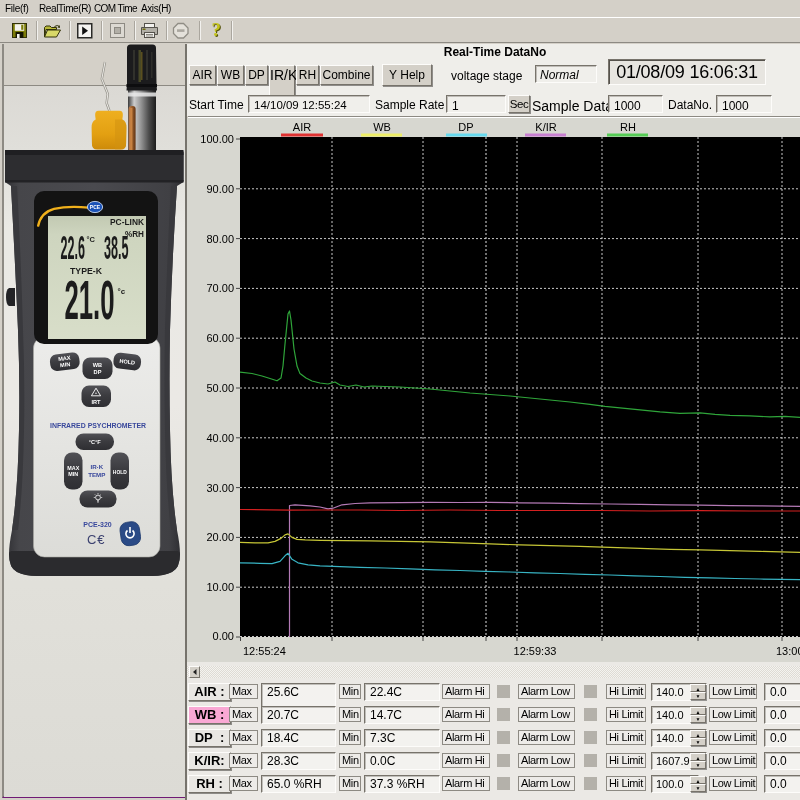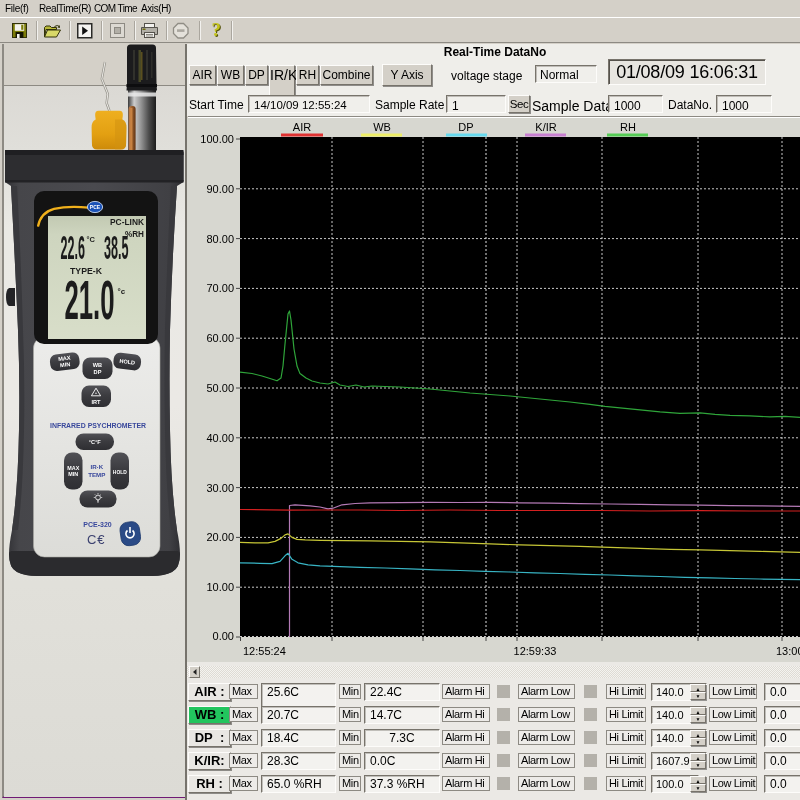--- a/index.html
+++ b/index.html
@@ -249,23 +249,23 @@
 <div class="abs" style="left:187px;top:44px;width:613px;height:72px;background:#efeeea;"></div>
 <div class="abs" style="left:185px;top:44px;width:2px;height:756px;background:#76736c;"></div>
 <div class="abs" style="left:415px;top:45px;width:160px;text-align:center;font-size:12px;font-weight:bold;">Real-Time DataNo</div>
 
 <div class="abs btn" style="left:189px;top:65px;width:27px;height:20px;font-size:12px;text-align:center;line-height:18px;">AIR</div>
 <div class="abs btn" style="left:217px;top:65px;width:27px;height:20px;font-size:12px;text-align:center;line-height:18px;">WB</div>
 <div class="abs btn" style="left:245px;top:65px;width:23px;height:20px;font-size:12px;text-align:center;line-height:18px;">DP</div>
 <div class="abs btn" style="left:269px;top:65px;width:26px;height:36px;font-size:14px;text-align:center;line-height:18px;">IR/K</div>
 <div class="abs btn" style="left:296px;top:65px;width:23px;height:20px;font-size:12px;text-align:center;line-height:18px;">RH</div>
 <div class="abs btn" style="left:320px;top:65px;width:53px;height:20px;font-size:12px;text-align:center;line-height:18px;">Combine</div>
-<div class="abs btn" style="left:382px;top:64px;width:50px;height:22px;font-size:12px;text-align:center;line-height:20px;">Y Axis</div>
+<div class="abs btn" style="left:382px;top:64px;width:50px;height:22px;font-size:12px;text-align:center;line-height:20px;">Y Help</div>
 <div class="abs" style="left:451px;top:69px;font-size:12px;">voltage stage</div>
-<div class="abs sunk" style="left:535px;top:65px;width:62px;height:18px;font-size:12px;padding:2px 0 0 4px;">Normal</div>
+<div class="abs sunk" style="left:535px;top:65px;width:62px;height:18px;font-size:12px;padding:2px 0 0 4px;font-style:italic;">Normal</div>
 <div class="abs" style="left:608px;top:59px;width:158px;height:26px;background:#e7e5e0;border:1px solid;border-color:#77736b #fdfcfa #fdfcfa #77736b;box-shadow:inset 1px 1px 0 #55524c;font-size:18px;text-align:center;line-height:25px;letter-spacing:-0.2px;">01/08/09 16:06:31</div>
 
 <div class="abs" style="left:189px;top:98px;font-size:12px;">Start Time</div>
 <div class="abs sunk" style="left:248px;top:95px;width:122px;height:18px;font-size:11.5px;padding:3px 0 0 5px;">14/10/09 12:55:24</div>
 <div class="abs" style="left:375px;top:98px;font-size:12px;">Sample Rate</div>
 <div class="abs sunk" style="left:446px;top:95px;width:60px;height:18px;font-size:12px;padding:3px 0 0 5px;">1</div>
 <div class="abs btn" style="left:508px;top:95px;width:22px;height:18px;font-size:11.5px;letter-spacing:-0.5px;text-align:center;line-height:16px;">Sec</div>
 <div class="abs" style="left:532px;top:98px;font-size:14px;">Sample Data</div>
 <div class="abs sunk" style="left:608px;top:95px;width:55px;height:18px;font-size:12px;padding:3px 0 0 5px;">1000</div>
 <div class="abs" style="left:668px;top:98px;font-size:12px;">DataNo.</div>
@@ -388,21 +388,21 @@
 <div class="abs" style="left:584px;top:685px;width:13px;height:13px;background:#b4b1aa;"></div>
 <div class="abs lbl" style="left:606px;top:684px;width:40px;height:15px;font-size:11px;line-height:13px;padding-left:2px;">Hi Limit</div>
 <div class="abs sunk" style="left:651px;top:683px;width:56px;height:18px;font-size:11px;line-height:16px;padding-left:4px;background:#f3f2ef;">140.0</div>
 <div class="abs" style="left:690px;top:684px;width:16px;height:16px;">
   <div class="btn" style="position:absolute;left:0;top:0;width:16px;height:8px;font-size:5px;text-align:center;line-height:8px;">▲</div>
   <div class="btn" style="position:absolute;left:0;top:8px;width:16px;height:8px;font-size:5px;text-align:center;line-height:7px;">▼</div>
 </div>
 <div class="abs lbl" style="left:709px;top:684px;width:48px;height:15px;font-size:11px;line-height:13px;padding-left:2px;">Low Limit</div>
 <div class="abs sunk" style="left:764px;top:683px;width:40px;height:18px;font-size:12px;line-height:16px;padding-left:5px;background:#f3f2ef;">0.0</div>
 
-<div class="abs btn" style="left:188px;top:706px;width:43px;height:18px;font-size:13px;font-weight:bold;text-align:center;line-height:16px;background:#22c55e;">WB&nbsp;:</div>
+<div class="abs btn" style="left:188px;top:706px;width:43px;height:18px;font-size:13px;font-weight:bold;text-align:center;line-height:16px;background:#f9a8d4;">WB&nbsp;:</div>
 <div class="abs lbl" style="left:229px;top:707px;width:29px;height:15px;font-size:11px;line-height:13px;padding-left:2px;">Max</div>
 <div class="abs sunk" style="left:261px;top:706px;width:75px;height:18px;font-size:12px;line-height:16px;padding-left:5px;background:#f3f2ef;">20.7C</div>
 <div class="abs lbl" style="left:339px;top:707px;width:22px;height:15px;font-size:11px;line-height:13px;padding-left:2px;">Min</div>
 <div class="abs sunk" style="left:364px;top:706px;width:76px;height:18px;font-size:12px;line-height:16px;padding-left:5px;background:#f3f2ef;">14.7C</div>
 <div class="abs lbl" style="left:442px;top:707px;width:48px;height:15px;font-size:11px;line-height:13px;padding-left:2px;">Alarm Hi</div>
 <div class="abs" style="left:497px;top:708px;width:13px;height:13px;background:#b4b1aa;"></div>
 <div class="abs lbl" style="left:518px;top:707px;width:57px;height:15px;font-size:11px;line-height:13px;padding-left:2px;">Alarm Low</div>
 <div class="abs" style="left:584px;top:708px;width:13px;height:13px;background:#b4b1aa;"></div>
 <div class="abs lbl" style="left:606px;top:707px;width:40px;height:15px;font-size:11px;line-height:13px;padding-left:2px;">Hi Limit</div>
 <div class="abs sunk" style="left:651px;top:706px;width:56px;height:18px;font-size:11px;line-height:16px;padding-left:4px;background:#f3f2ef;">140.0</div>
@@ -410,21 +410,21 @@
   <div class="btn" style="position:absolute;left:0;top:0;width:16px;height:8px;font-size:5px;text-align:center;line-height:8px;">▲</div>
   <div class="btn" style="position:absolute;left:0;top:8px;width:16px;height:8px;font-size:5px;text-align:center;line-height:7px;">▼</div>
 </div>
 <div class="abs lbl" style="left:709px;top:707px;width:48px;height:15px;font-size:11px;line-height:13px;padding-left:2px;">Low Limit</div>
 <div class="abs sunk" style="left:764px;top:706px;width:40px;height:18px;font-size:12px;line-height:16px;padding-left:5px;background:#f3f2ef;">0.0</div>
 
 <div class="abs btn" style="left:188px;top:729px;width:43px;height:18px;font-size:13px;font-weight:bold;text-align:center;line-height:16px;background:#e9e7e3;">DP&nbsp;&nbsp;:</div>
 <div class="abs lbl" style="left:229px;top:730px;width:29px;height:15px;font-size:11px;line-height:13px;padding-left:2px;">Max</div>
 <div class="abs sunk" style="left:261px;top:729px;width:75px;height:18px;font-size:12px;line-height:16px;padding-left:5px;background:#f3f2ef;">18.4C</div>
 <div class="abs lbl" style="left:339px;top:730px;width:22px;height:15px;font-size:11px;line-height:13px;padding-left:2px;">Min</div>
-<div class="abs sunk" style="left:364px;top:729px;width:76px;height:18px;font-size:12px;line-height:16px;background:#f3f2ef;text-align:center;">7.3C</div>
+<div class="abs sunk" style="left:364px;top:729px;width:76px;height:18px;font-size:12px;line-height:16px;padding-left:5px;background:#f3f2ef;">7.3C</div>
 <div class="abs lbl" style="left:442px;top:730px;width:48px;height:15px;font-size:11px;line-height:13px;padding-left:2px;">Alarm Hi</div>
 <div class="abs" style="left:497px;top:731px;width:13px;height:13px;background:#b4b1aa;"></div>
 <div class="abs lbl" style="left:518px;top:730px;width:57px;height:15px;font-size:11px;line-height:13px;padding-left:2px;">Alarm Low</div>
 <div class="abs" style="left:584px;top:731px;width:13px;height:13px;background:#b4b1aa;"></div>
 <div class="abs lbl" style="left:606px;top:730px;width:40px;height:15px;font-size:11px;line-height:13px;padding-left:2px;">Hi Limit</div>
 <div class="abs sunk" style="left:651px;top:729px;width:56px;height:18px;font-size:11px;line-height:16px;padding-left:4px;background:#f3f2ef;">140.0</div>
 <div class="abs" style="left:690px;top:730px;width:16px;height:16px;">
   <div class="btn" style="position:absolute;left:0;top:0;width:16px;height:8px;font-size:5px;text-align:center;line-height:8px;">▲</div>
   <div class="btn" style="position:absolute;left:0;top:8px;width:16px;height:8px;font-size:5px;text-align:center;line-height:7px;">▼</div>
 </div>

